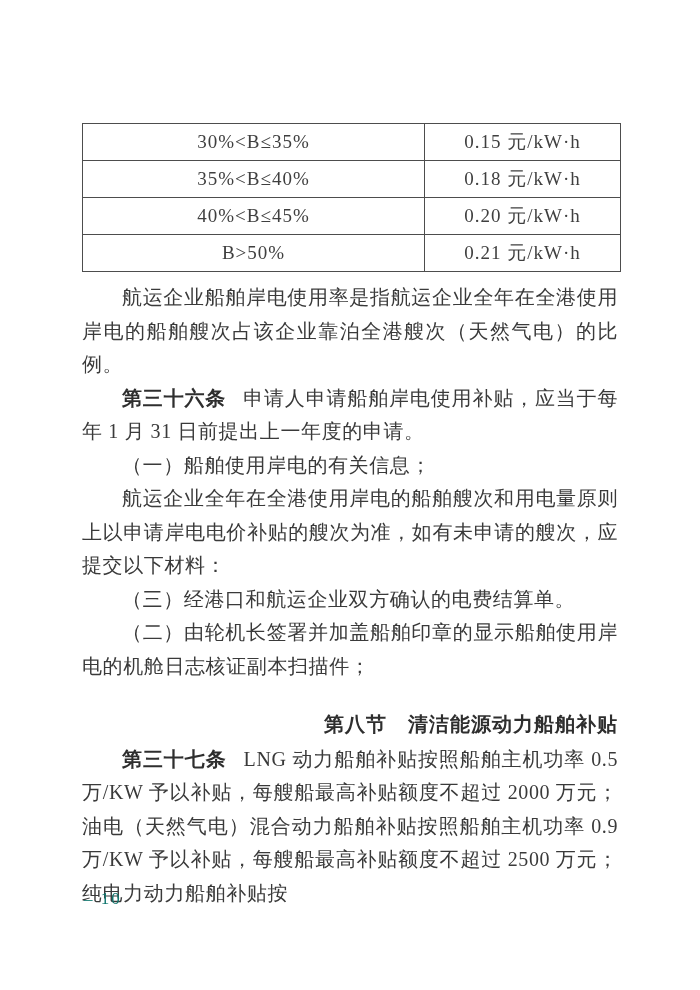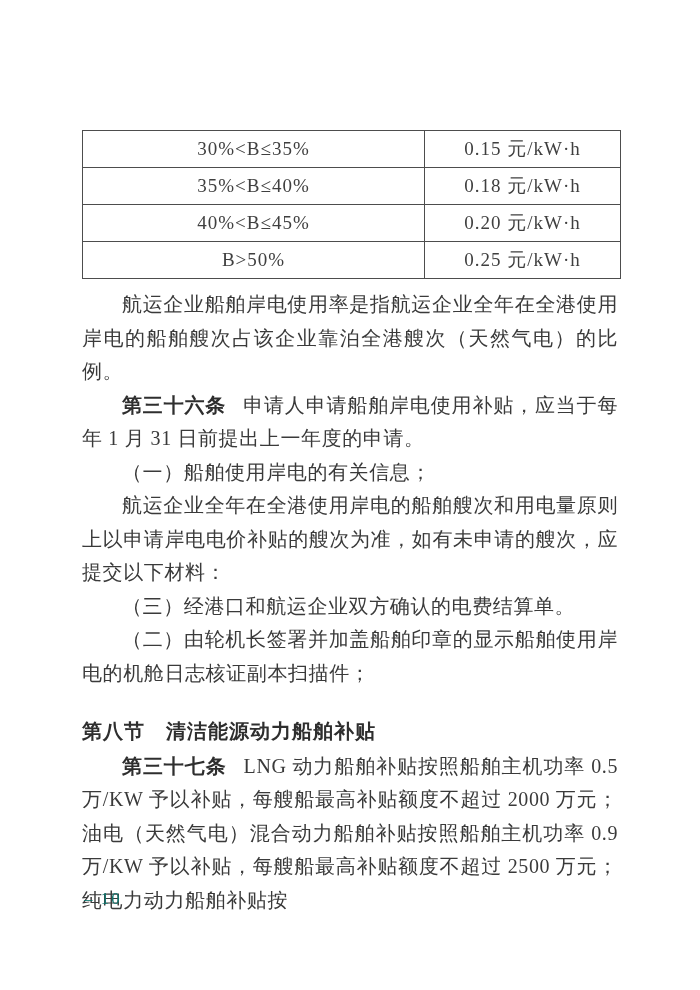--- a/index.html
+++ b/index.html
@@ -20,21 +20,20 @@
   .content {
     position: absolute;
     left: 82px;
     top: 123px;
     width: 536px;
   }
   table.rate-table {
     width: 513px;
     border-collapse: collapse;
     table-layout: fixed;
-    margin-top: 7px;
   }
   table.rate-table td {
     border: 1px solid #4d4d4d;
     height: 37px;
     text-align: center;
     vertical-align: middle;
     font-size: 19px;
     color: #3f3f3f;
     letter-spacing: 1px;
   }
@@ -55,21 +54,21 @@
   .body-text p .lead-bold {
     font-weight: 700;
     margin-right: 0.85em;
     color: #2e2e2e;
   }
   h2.section-heading {
     margin-top: 25px;
     margin-bottom: 1px;
     font-size: 20px;
     font-weight: 700;
-    text-align: left;
+    text-align: right;
     color: #2e2e2e;
     letter-spacing: 1px;
   }
   .page-number {
     position: absolute;
     left: 84px;
     top: 889px;
     font-size: 17px;
     color: #0f766e;
     letter-spacing: 2px;
@@ -90,21 +89,21 @@
         <tr>
           <td class="c1">35%&lt;B≤40%</td>
           <td class="c2">0.18 元/kW·h</td>
         </tr>
         <tr>
           <td class="c1">40%&lt;B≤45%</td>
           <td class="c2">0.20 元/kW·h</td>
         </tr>
         <tr>
           <td class="c1">B&gt;50%</td>
-          <td class="c2">0.25 元/kW·h</td>
+          <td class="c2">0.21 元/kW·h</td>
         </tr>
       </tbody>
     </table>
 
     <div class="body-text">
       <p>航运企业船舶岸电使用率是指航运企业全年在全港使用岸电的船舶艘次占该企业靠泊全港艘次（天然气电）的比例。</p>
 
       <p><span class="lead-bold">第三十六条</span><span>申请人申请船舶岸电使用补贴，应当于每年 1 月 31 日前提出上一年度的申请。</span></p>
 
       <p>（一）船舶使用岸电的有关信息；</p>

